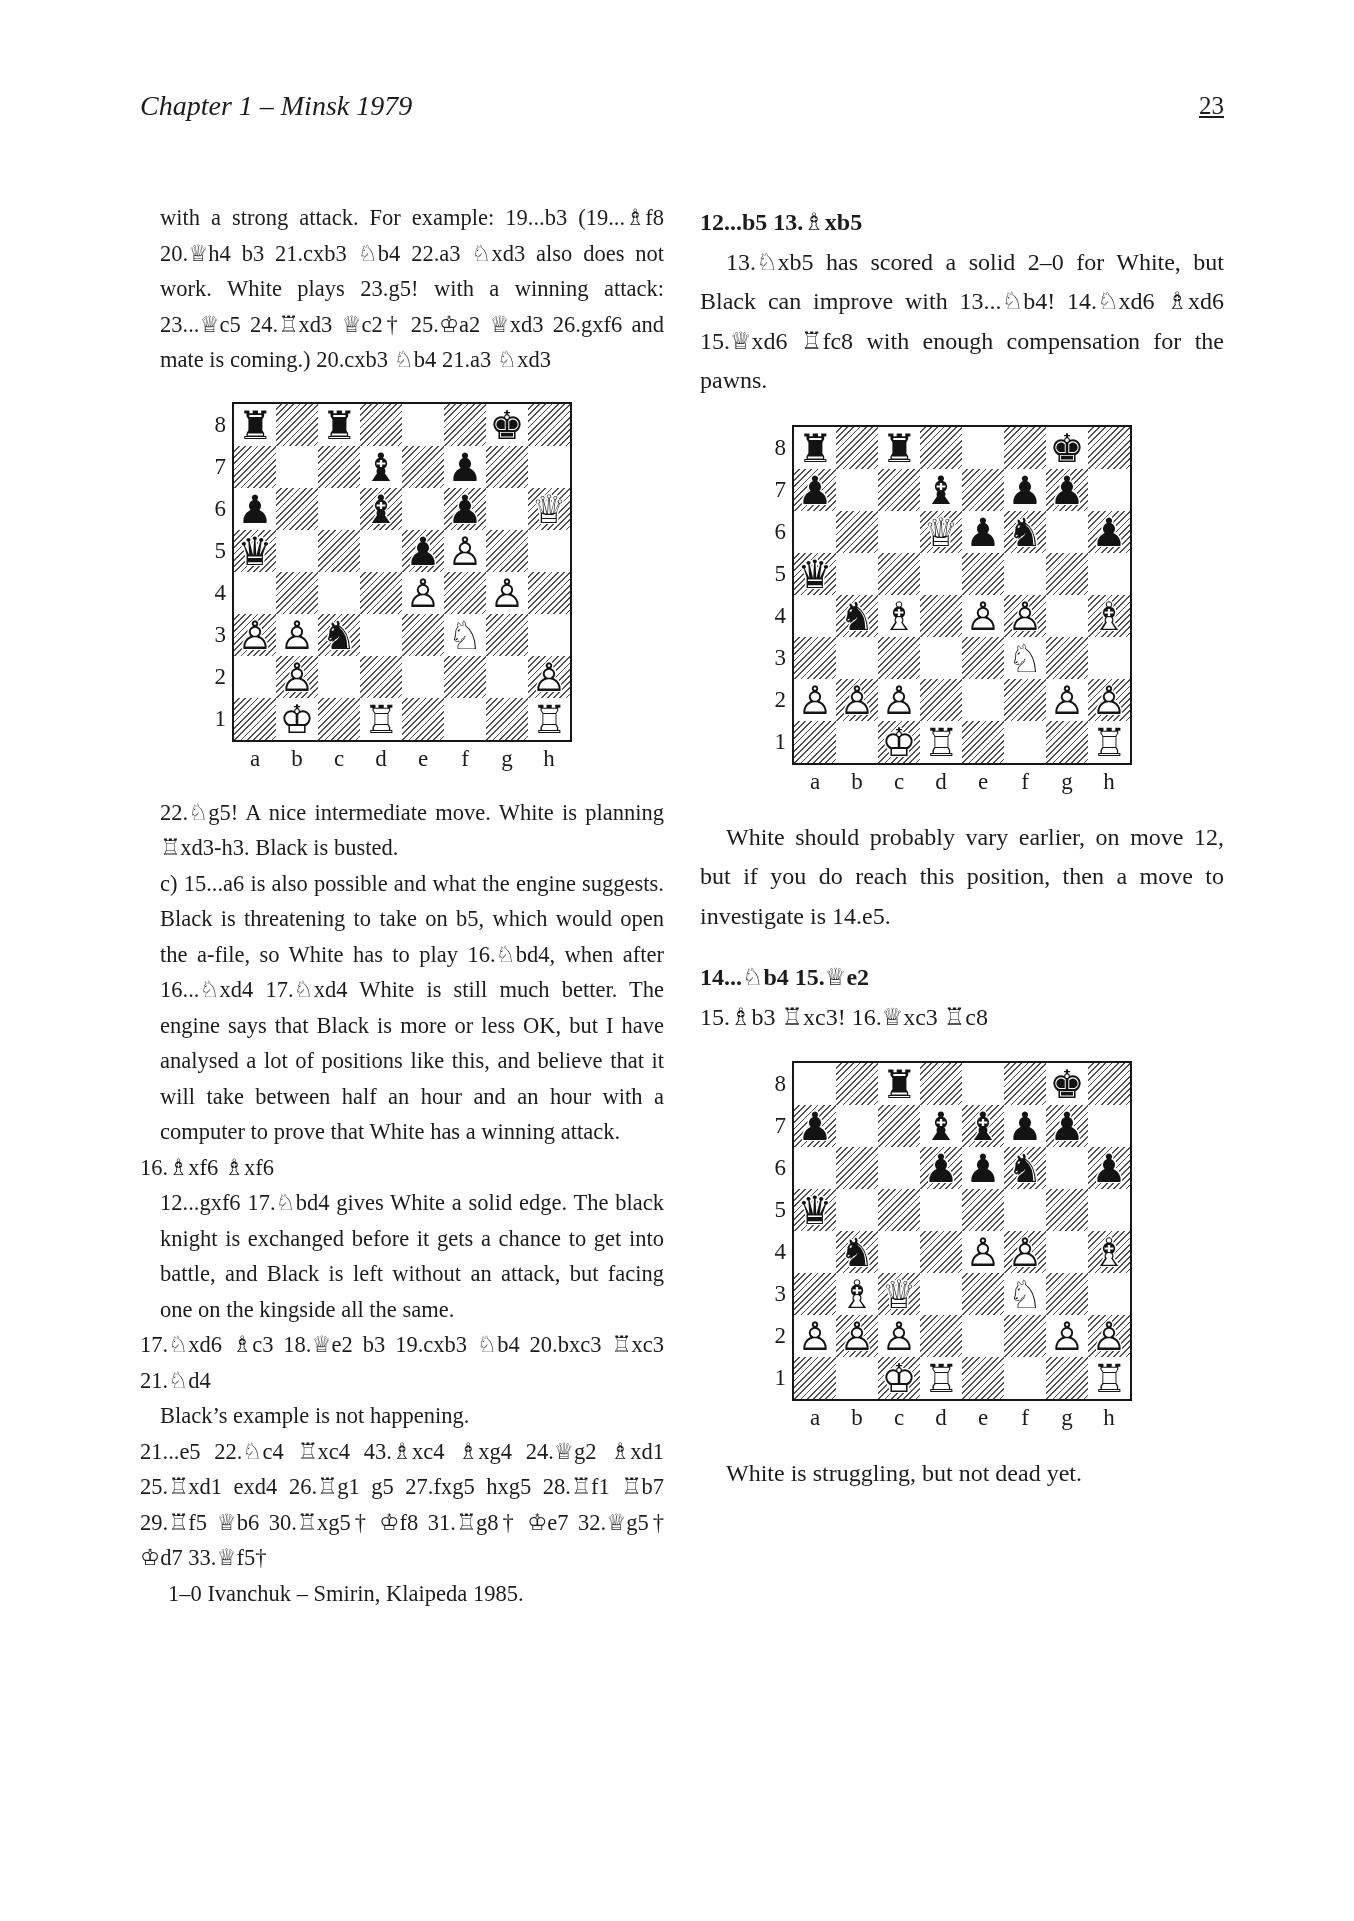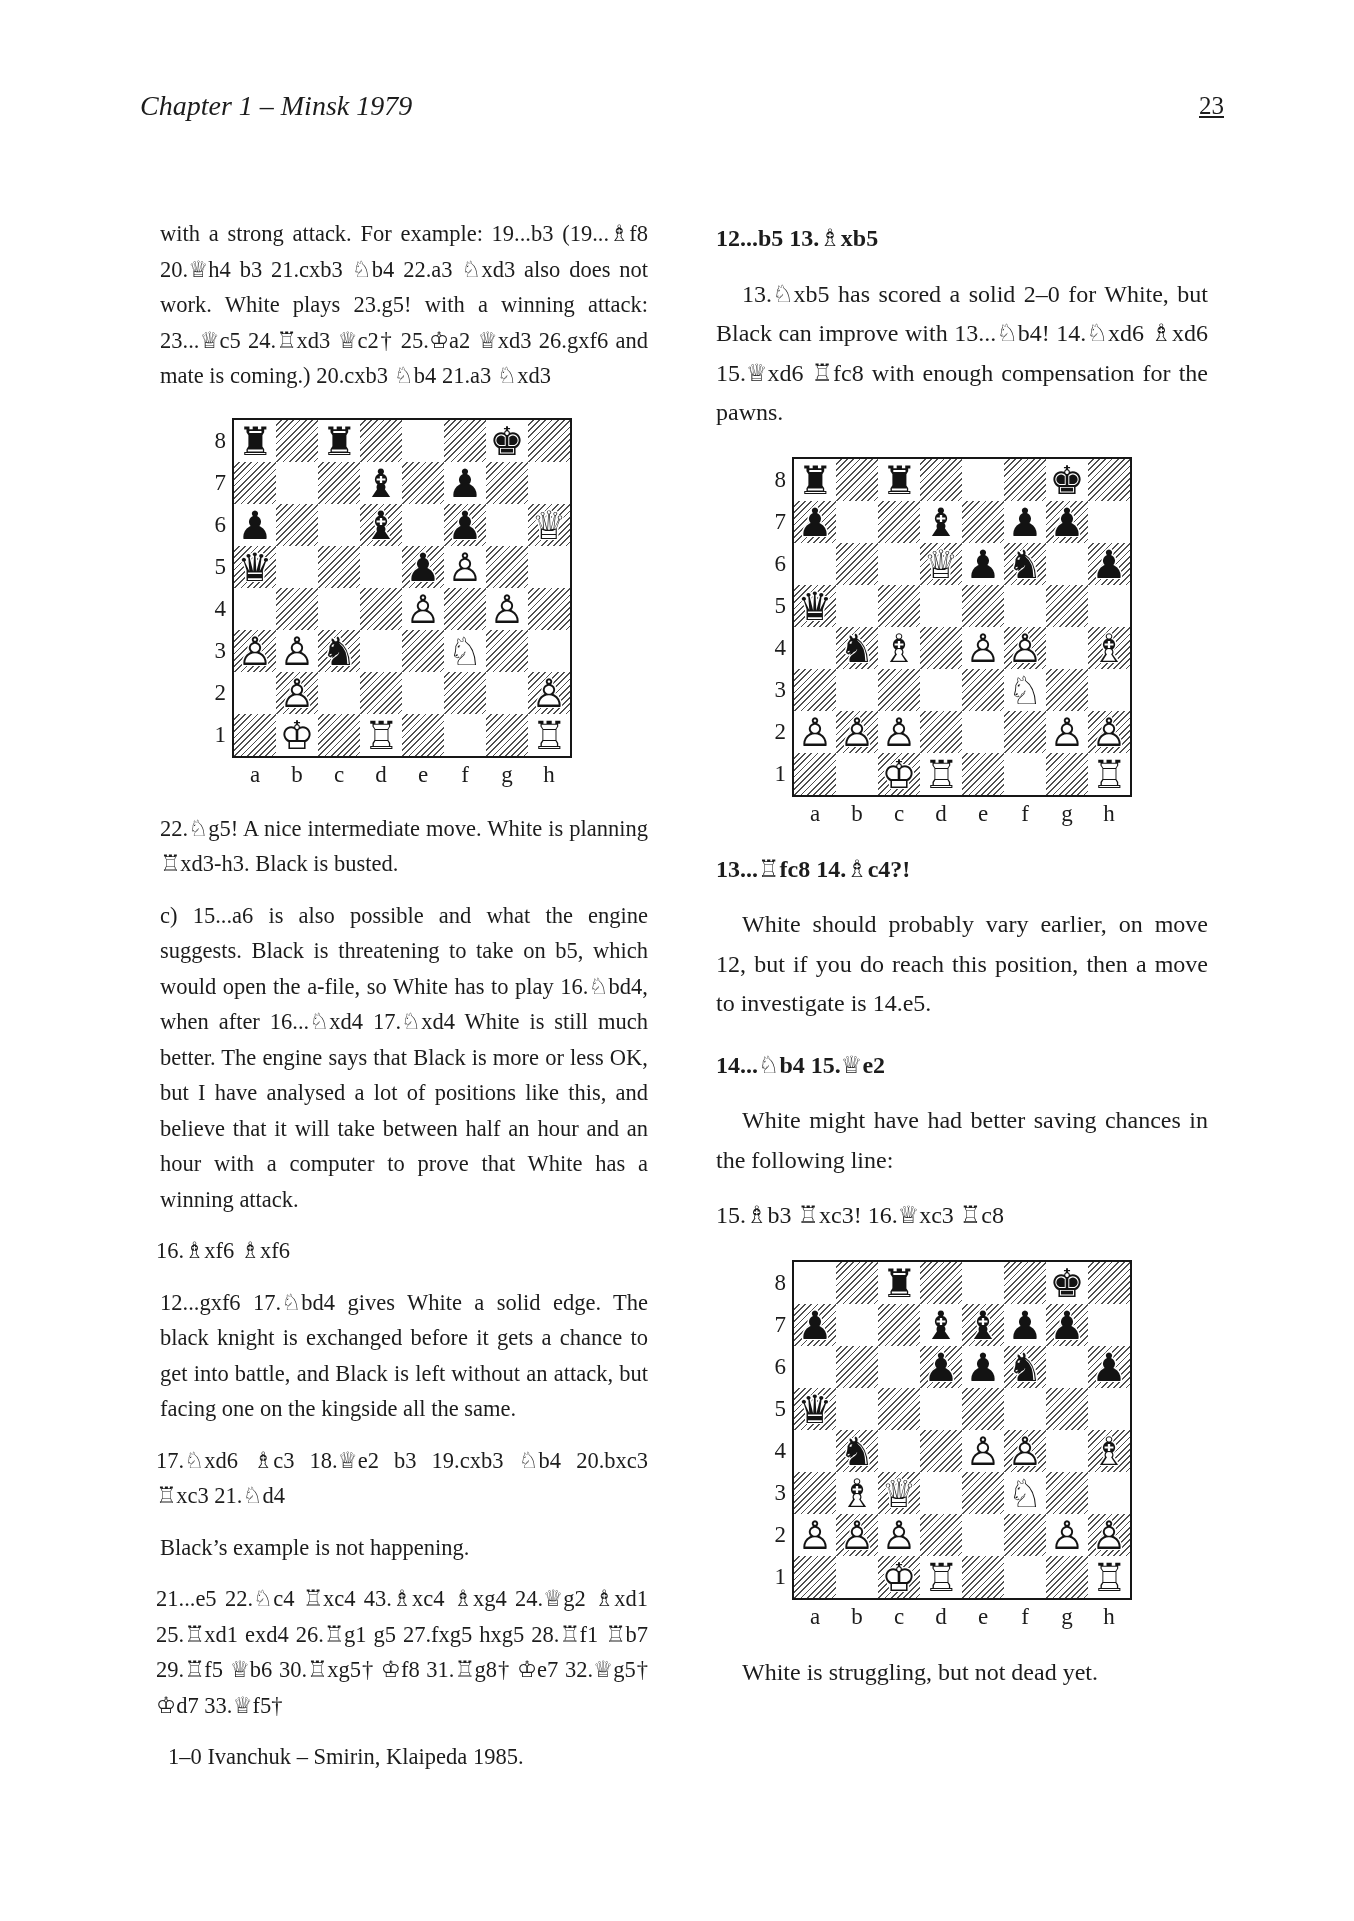--- a/index.html
+++ b/index.html
@@ -14,21 +14,21 @@
     position:absolute; left:140px; width:1084px; top:90px;
     text-align:left; font-size:28px; line-height:32px;font-style:italic;
   }
   .pagenum{
     position:absolute; left:1140px; width:84px; top:92px;
     text-align:right; font-size:25px;text-decoration:underline;
   }
   .col{position:absolute; width:524px;}
   .col-left{left:140px; top:200px; font-size:22.5px; line-height:35.5px;}
   .col-right{left:700px; top:203px; font-size:24px; line-height:39.5px;}
-  p{margin:16px; padding:0;}
+  p{margin:0; padding:0;}
   .j{text-align:justify;}
   .blk{margin-left:20px;}
   .res{text-indent:8px;}
   .ind{text-indent:26px;}
   .hd{font-weight:bold;}
   .gap{margin-top:22px;}
   
   figure.diagram{margin:24px 0 22px 64px; padding:0;}
   .fig-r2{margin:12px 0 20px 64px;}
   .fig-r3{margin:4px 0 8px 64px;}
@@ -257,24 +257,22 @@
           <span>b</span>
           <span>c</span>
           <span>d</span>
           <span>e</span>
           <span>f</span>
           <span>g</span>
           <span>h</span>
         </div>
     </figure>
 
-    <p class="hd gap">13...♖fc8 14.♗c4?!</p>
     <p class="ind j">White should probably vary earlier, on move 12, but if you do reach this position, then a move to investigate is 14.e5.</p>
     <p class="hd gap">14...♘b4 15.♕e2</p>
-    <p class="ind j">White might have had better saving chances in the following line:</p>
     <p class="j">15.♗b3 ♖xc3! 16.♕xc3 ♖c8</p>
 
     <figure class="diagram fig-r3">
       <div class="brow">
         <div class="ranks">
             <span>8</span>
             <span>7</span>
             <span>6</span>
             <span>5</span>
             <span>4</span>

